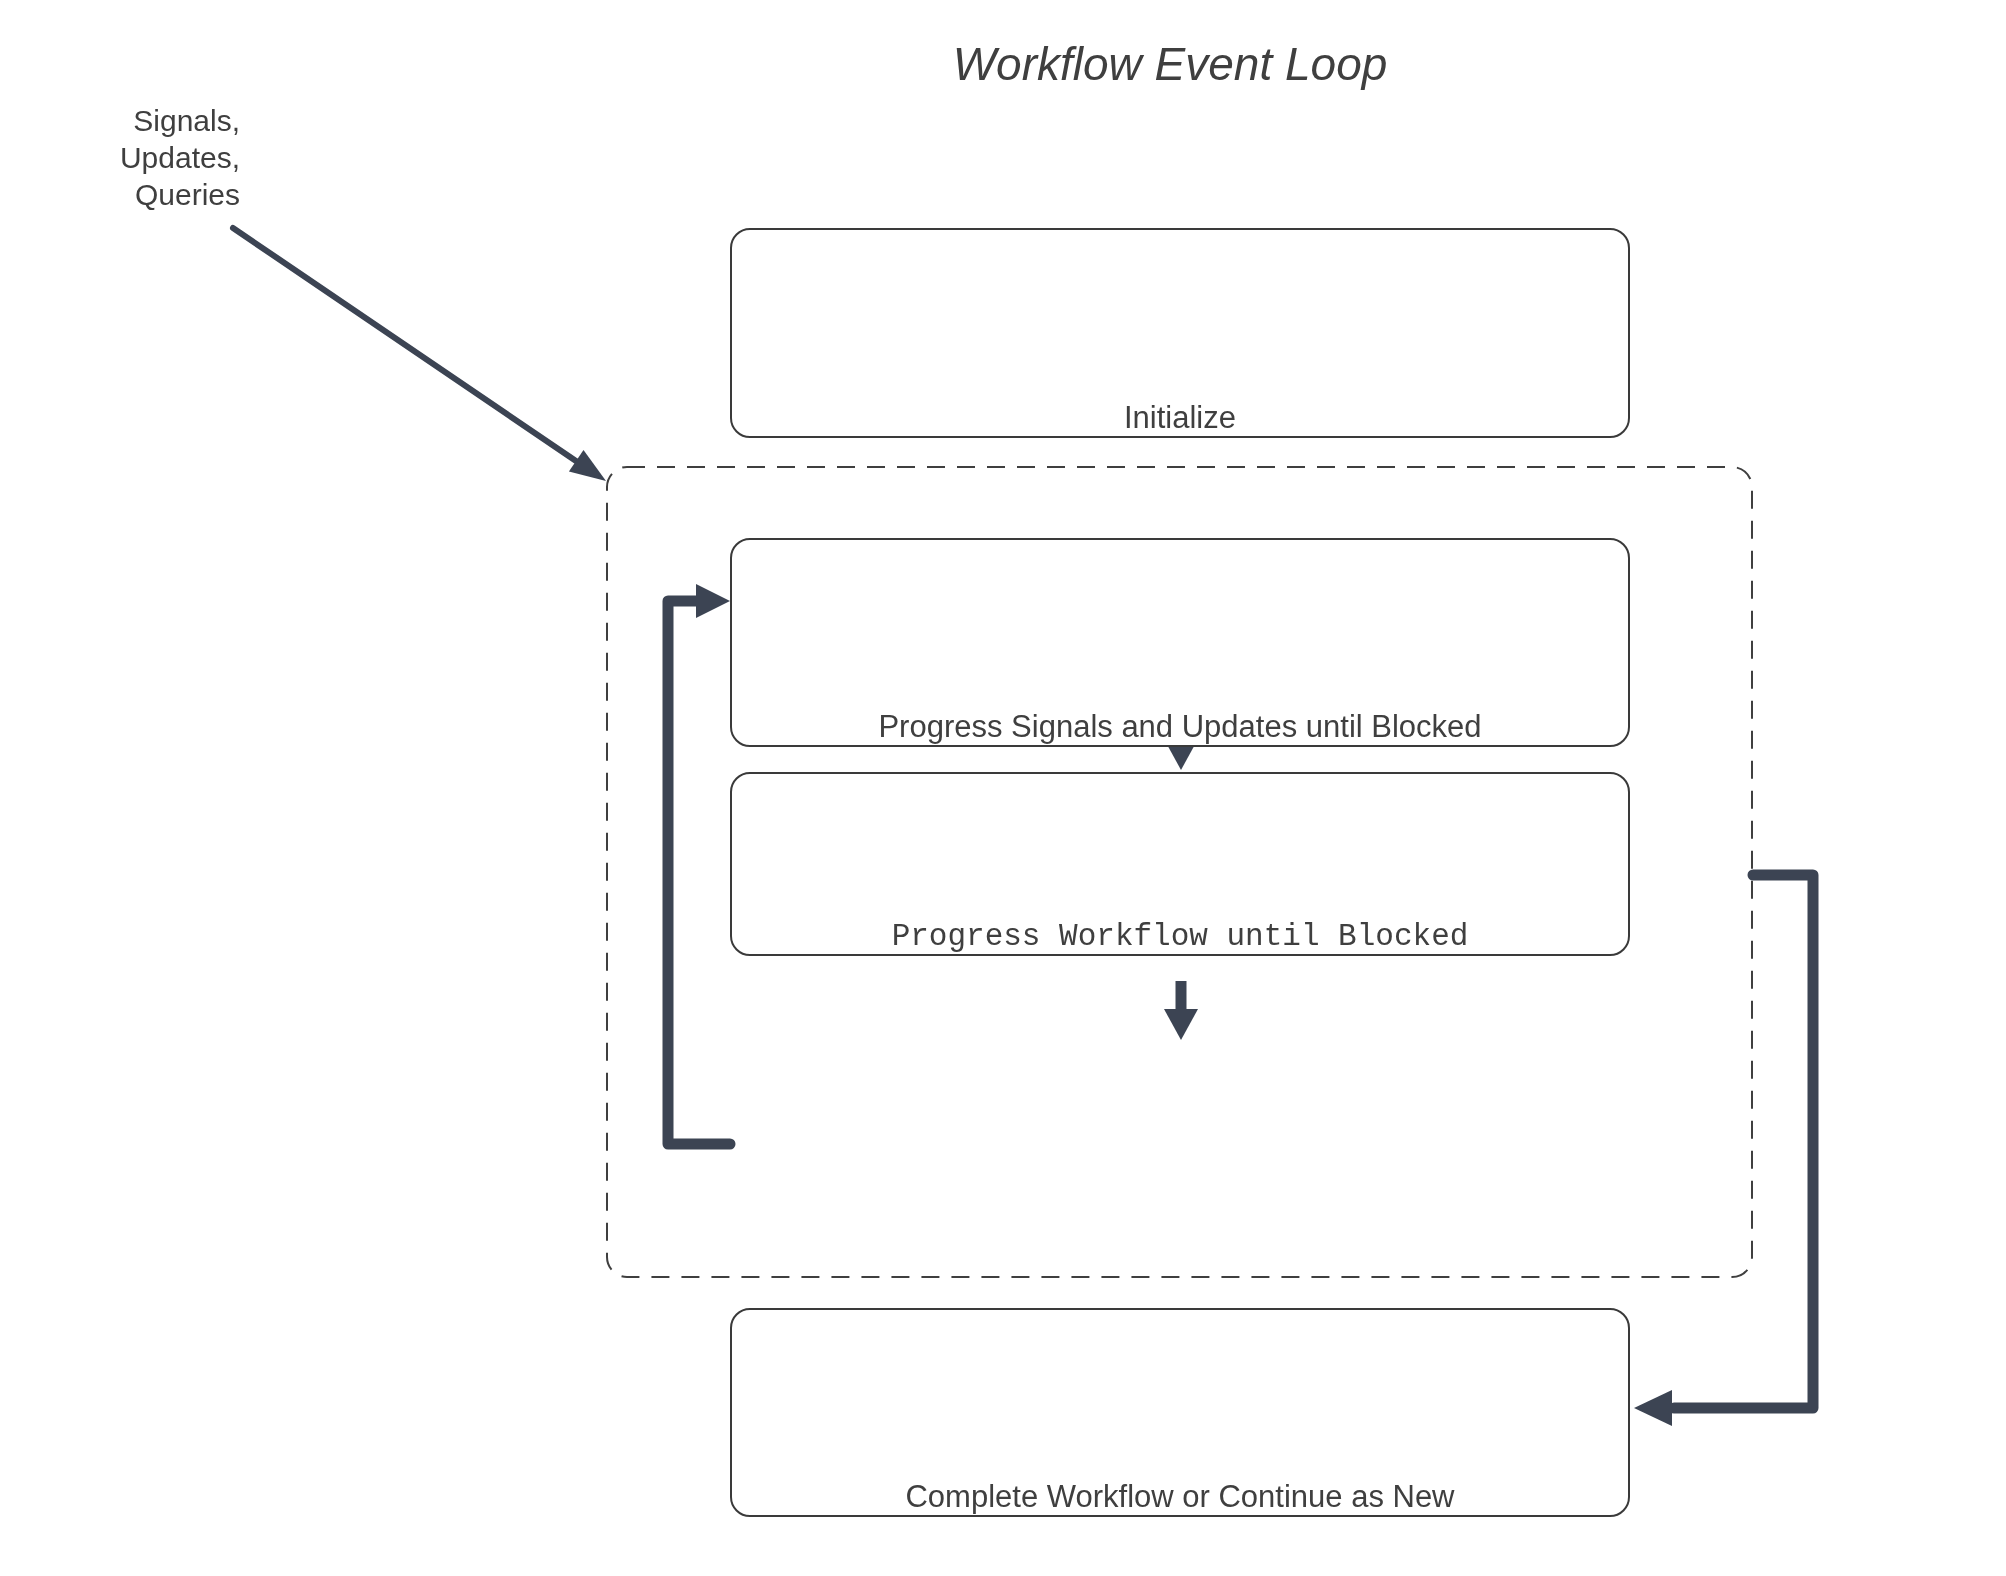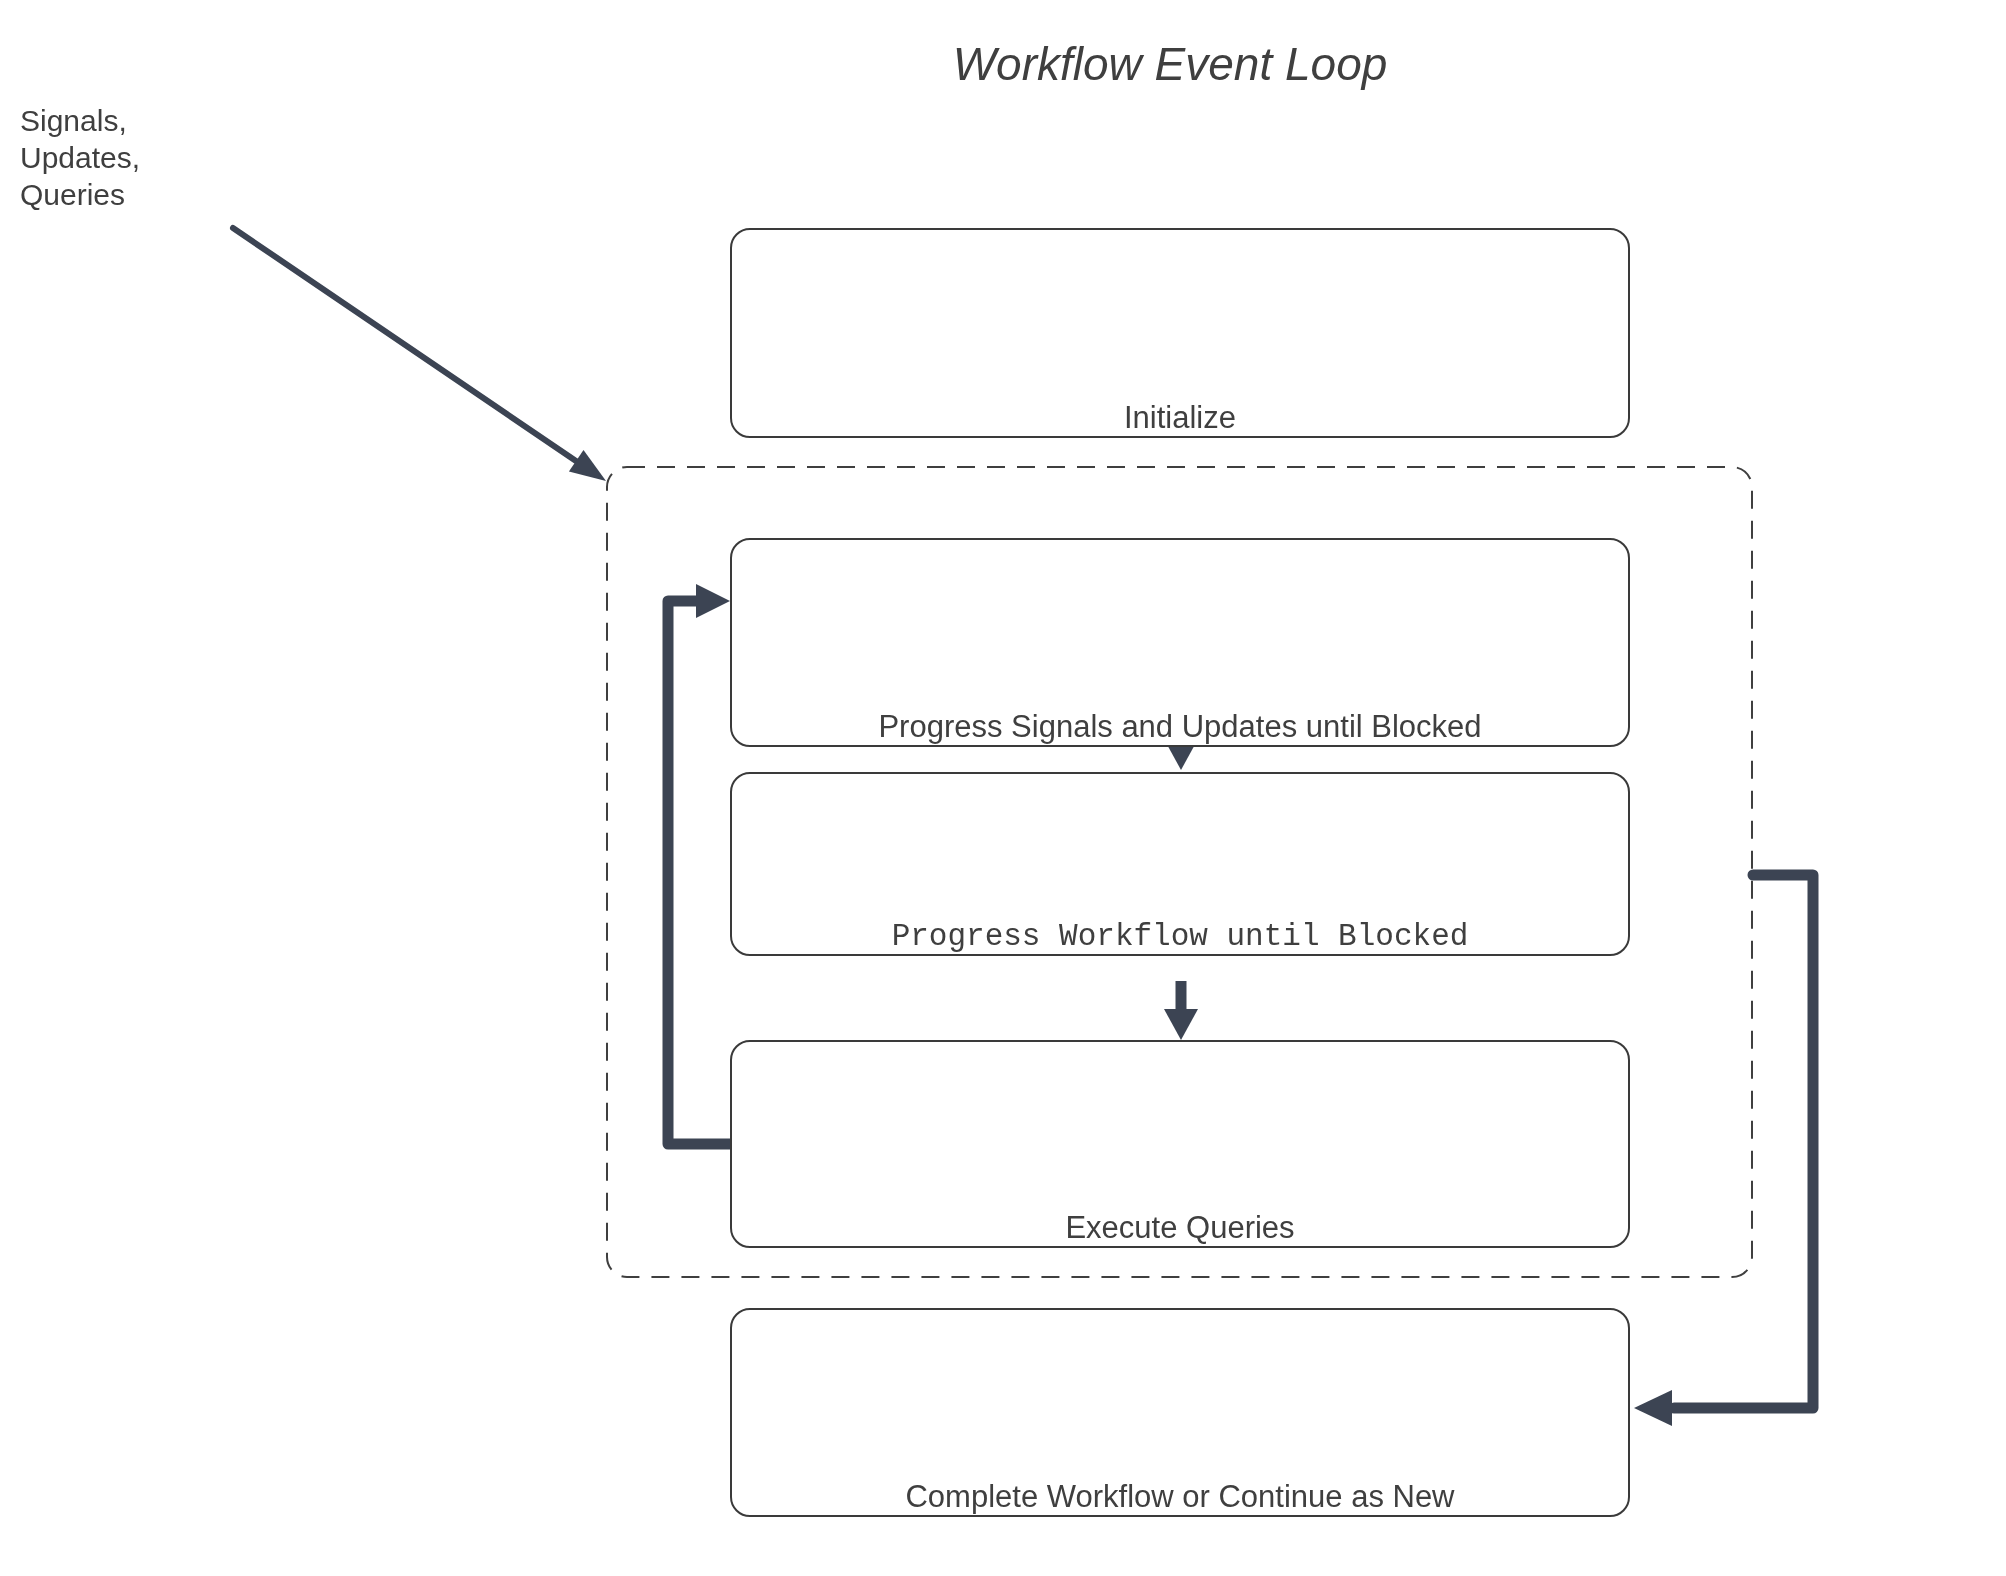--- a/index.html
+++ b/index.html
@@ -24,21 +24,21 @@
     font-size: 46px;
     font-style: italic;
     color: #3f3f3f;
     line-height: 56px;
   }
   .annotation {
     position: absolute;
     left: 20px;
     top: 102px;
     width: 220px;
-    text-align: left;
+    text-align: right;
     font-size: 30px;
     line-height: 37px;
     color: #3f3f3f;
     white-space: pre-line;
   }
   .connectors {
     position: absolute;
     left: 0;
     top: 0;
     width: 2006px;
@@ -111,21 +111,18 @@
   </div>
 
   <div class="node node-progress-signals">
     <span>Progress Signals and Updates until Blocked</span>
   </div>
 
   <div class="node node-progress-workflow">
     <span>Progress Workflow until Blocked</span>
   </div>
 
-  <div class="node node-execute-queries">
-    <span>Execute Queries</span>
-  </div>
 
   <div class="node node-complete">
     <span>Complete Workflow or Continue as New</span>
   </div>
 
 </div>
 
 </body></html>

